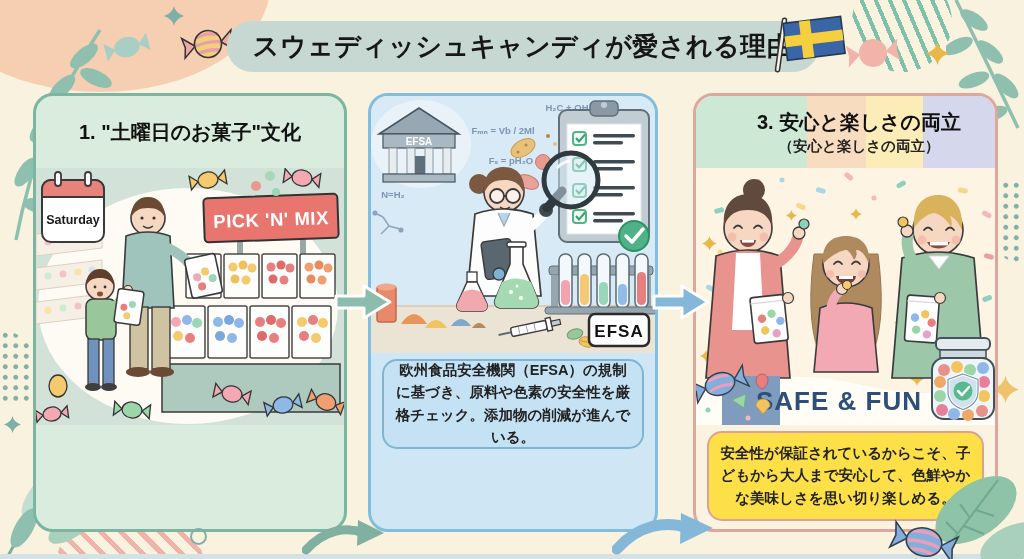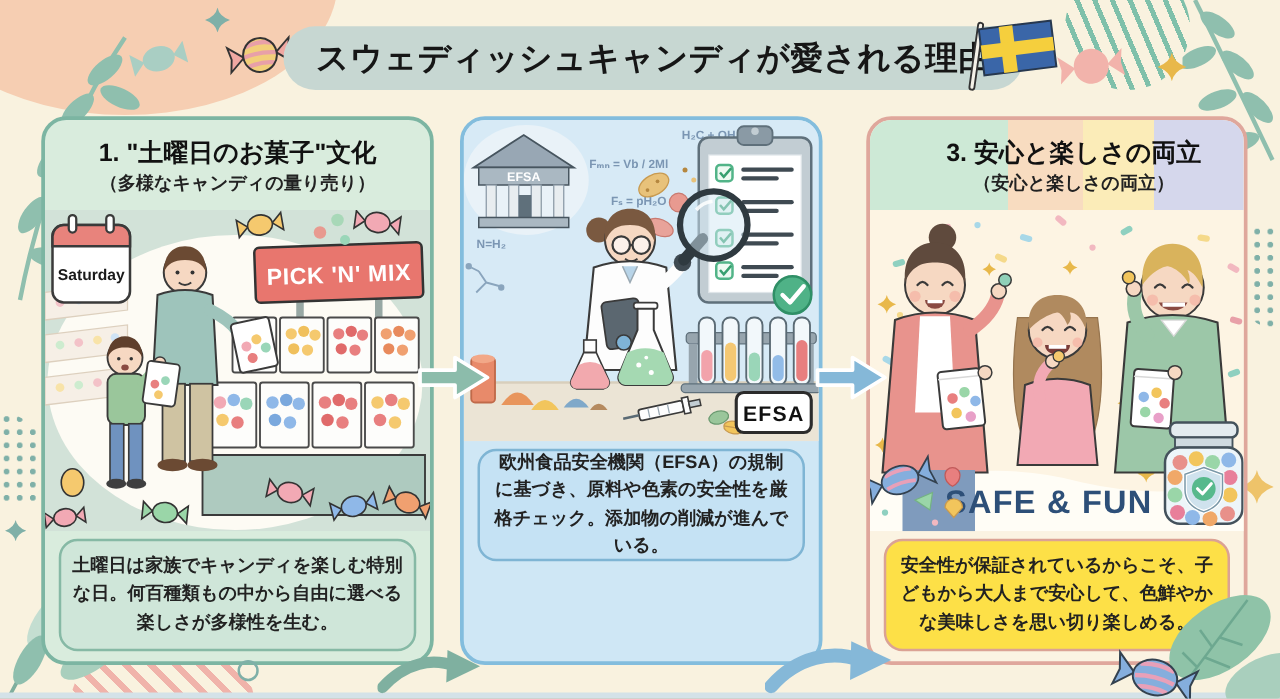--- a/index.html
+++ b/index.html
@@ -174,21 +174,20 @@
     <g transform="rotate(-7 40 26)">
       <rect x="12" y="8" width="58" height="37" fill="#3a66a8" stroke="#27384f" stroke-width="1.6"></rect>
       <rect x="28" y="8" width="11" height="37" fill="#f5cf3d"></rect>
       <rect x="12" y="21" width="58" height="11" fill="#f5cf3d"></rect>
     </g>
   </svg>
 
   <div class="panel" id="panel1">
     <div class="panel-head">
       <div class="t1">1. "土曜日のお菓子"文化</div>
-      <div class="t2">（多様なキャンディの量り売り）</div>
     </div>
     <div class="panel-art">
       <svg viewBox="0 0 308 257">
         <rect width="308" height="257" fill="#d2e2d8"></rect>
         <ellipse cx="152" cy="138" rx="150" ry="118" fill="#fdfbf4"></ellipse>
 
         <g>
           <polygon points="0,66 66,58 66,80 0,88" fill="#f6efe6" stroke="#ddd0be"></polygon>
           <circle cx="12" cy="74" r="3.5" fill="#f3c2c8"></circle>
             <circle cx="27" cy="72" r="3.5" fill="#cfe3f5"></circle>
@@ -356,25 +355,20 @@
             </g>
           <ellipse cx="22" cy="218" rx="9" ry="11" fill="#f5c96e"></ellipse>
           <g transform="translate(16,246) rotate(-8)" fill="#f2a9b4">
               <path d="M-9,0 L-16,-6 L-16,6 Z"></path>
               <path d="M9,0 L16,-6 L16,6 Z"></path>
               <ellipse rx="9" ry="7"></ellipse>
             </g>
         </g>
       </svg>
     </div>
-    <div class="panel-foot">
-      <div class="foot-box">
-        <p>土曜日は家族でキャンディを楽しむ特別な日。何百種類もの中から自由に選べる楽しさが多様性を生む。</p>
-      </div>
-    </div>
   </div>
 
   <div class="panel" id="panel2">
     <div class="panel-art">
       <svg viewBox="0 0 284 257">
         <rect width="284" height="257" fill="#d7eaf6"></rect>
 
         <g>
           <ellipse cx="50" cy="48" rx="50" ry="44" fill="#e9f2f8"></ellipse>
           <polygon points="8,38 48,12 88,38" fill="#98a7b4" stroke="#47555f" stroke-width="1.5"></polygon>

